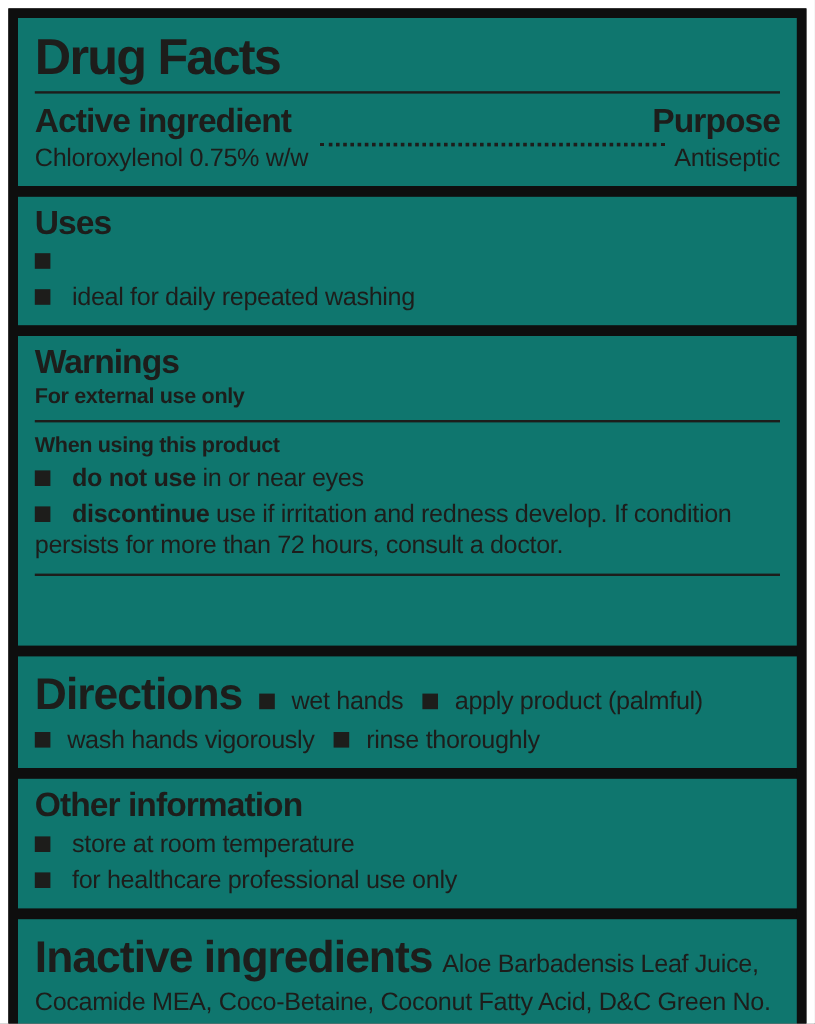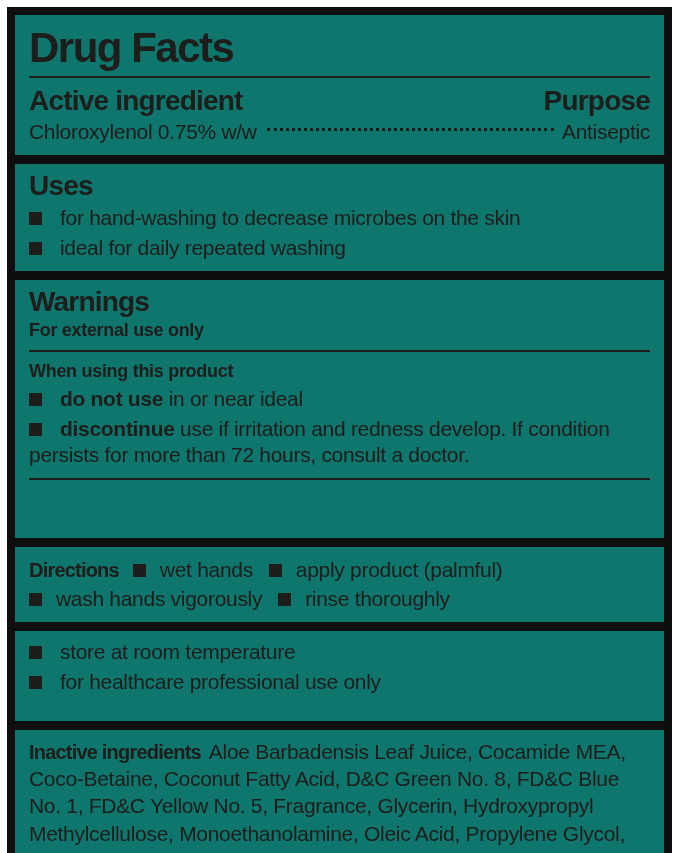--- a/index.html
+++ b/index.html
@@ -48,21 +48,21 @@
     font-weight: 700;
     letter-spacing: -0.8px;
     line-height: 1.2;
   }
   .body-txt, .bullet-line, .leader-row, .runin-text {
     font-size: 21px;
     line-height: 1.28;
   }
   .leader-row {
     display: flex;
-    align-items: center;
+    align-items: flex-start;
     margin-top: 1px;
   }
   .leader-name { white-space: nowrap; }
   .leader-dots {
     flex: 1;
     border-bottom: 3px dotted #1d1d1b;
     margin: 0 8px 5px 10px;
     min-width: 40px;
   }
   .leader-purpose { white-space: nowrap; }
@@ -88,21 +88,21 @@
     line-height: 1.25;
   }
   .warn-rule { margin: 9px 0 8px 0; }
   .panel-header { min-height: 121px; }
   .panel-uses { min-height: 90px; }
   .panel-warnings { min-height: 258px; }
   .panel-directions { min-height: 64px; padding-top: 8px; }
   .panel-other { min-height: 90px; }
   .panel-inactive { min-height: 148px; padding-top: 8px; }
   .runin-heading {
-    font-size: 20px;
+    font-size: 37px;
     font-weight: 700;
     letter-spacing: -0.8px;
     margin-right: 8px;
   }
   .dir-item { white-space: nowrap; display: inline-block; margin-right: 10px; margin-top: 2px; }
   .inactive-par { font-size: 21px; line-height: 1.3; }
 </style>
 </head>
 <body>
 
@@ -118,48 +118,49 @@
     <div class="leader-row">
       <span class="leader-name">Chloroxylenol 0.75% w/w</span>
       <span class="leader-dots"></span>
       <span class="leader-purpose">Antiseptic</span>
     </div>
   </section>
 
   <section class="panel panel-uses">
     <h2>Uses</h2>
     <div class="bullet-line">
-      <span class="sq"></span><span>for hand-washing to decrease microbes on the skin</span>
+      <span class="sq"></span>
     </div>
     <div class="bullet-line">
       <span class="sq"></span><span>ideal for daily repeated washing</span>
     </div>
   </section>
 
   <section class="panel panel-warnings">
     <h2>Warnings</h2>
     <div class="subhead">For external use only</div>
     <hr class="thin-rule warn-rule">
     <div class="subhead">When using this product</div>
     <div class="bullet-line">
-      <span class="sq"></span><span class="bold">do not use</span><span> in or near ideal</span>
+      <span class="sq"></span><span class="bold">do not use</span><span> in or near eyes</span>
     </div>
     <div class="bullet-line">
       <span class="sq"></span><span class="bold">discontinue</span><span> use if irritation and redness develop. If condition persists for more than 72 hours, consult a doctor.</span>
     </div>
     <hr class="thin-rule warn-rule">
   </section>
 
   <section class="panel panel-directions">
     <div class="body-txt">
       <span class="runin-heading">Directions</span><span class="dir-item"><span class="sq-inline"></span><span>wet hands</span></span><span class="dir-item"><span class="sq-inline"></span><span>apply product (palmful)</span></span><span class="dir-item"><span class="sq-inline" style="margin-left:0;"></span><span>wash hands vigorously</span></span><span class="dir-item"><span class="sq-inline"></span><span>rinse thoroughly</span></span>
     </div>
   </section>
 
   <section class="panel panel-other">
+    <h2>Other information</h2>
     <div class="bullet-line">
       <span class="sq"></span><span>store at room temperature</span>
     </div>
     <div class="bullet-line">
       <span class="sq"></span><span>for healthcare professional use only</span>
     </div>
   </section>
 
   <section class="panel panel-inactive">
     <p class="inactive-par">

